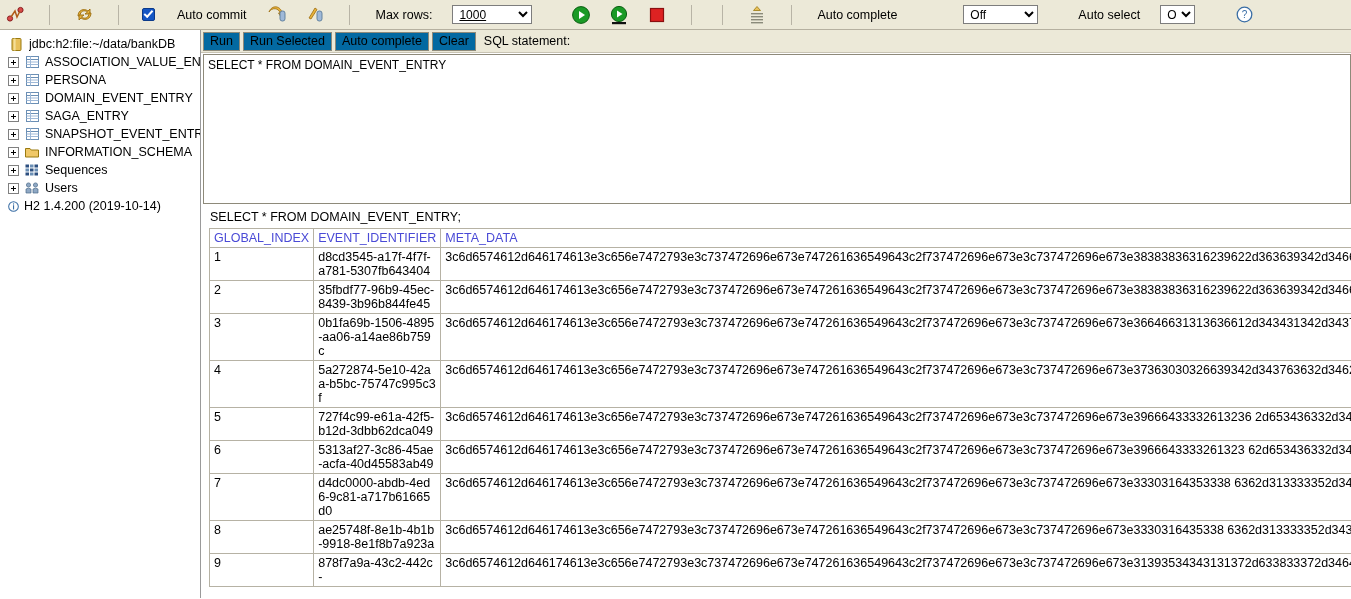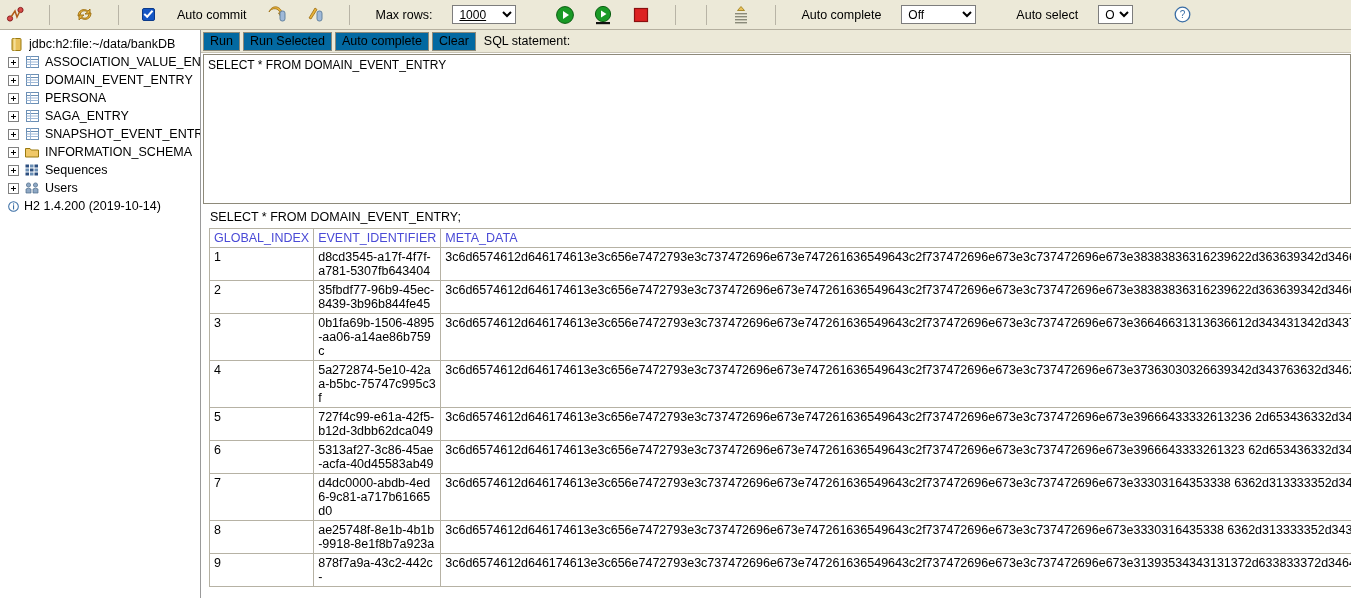--- a/index.html
+++ b/index.html
@@ -61,22 +61,22 @@
     transform: rotate(42deg) translate(-1px,-1px);
   }
   select.combo {
     font-family: "Liberation Sans", sans-serif;
     font-size: 12px;
     height: 19px;
     border: 1px solid #7d7d7d;
     background: #fff;
     padding: 0 2px;
   }
-  #maxrows-select { width: 64px; text-decoration: underline; }
-  #autocomplete-select { width: 75px; }
+  #maxrows-select { width: 80px; text-decoration: underline; }
+  #autocomplete-select { width: 75px; margin-left: 46px; }
   #autoselect-select { width: 35px; }
 
   
   #main {
     display: flex;
     height: 568px;
     width: 1351px;
   }
   #sidebar {
     width: 201px;
@@ -352,35 +352,35 @@
       <span class="expander"></span>
       <span class="t-icon">
         <svg width="13" height="12" viewBox="0 0 13 12">
           <rect x="0.5" y="0.5" width="12" height="11" fill="#ffffff" stroke="#6b8fb5" stroke-width="1"></rect>
           <line x1="0.5" y1="3.5" x2="12.5" y2="3.5" stroke="#6b8fb5"></line>
           <line x1="0.5" y1="6" x2="12.5" y2="6" stroke="#9fb9d8"></line>
           <line x1="0.5" y1="8.5" x2="12.5" y2="8.5" stroke="#9fb9d8"></line>
           <line x1="4.5" y1="0.5" x2="4.5" y2="11.5" stroke="#9fb9d8"></line>
         </svg>
       </span>
-      <span class="tree-label">DOMAIN_EVENT_ENTRY</span>
+      <span class="tree-label">PERSONA</span>
     </div>
 
     <div class="tree-row" style="padding-left:4px">
       <span class="expander"></span>
       <span class="t-icon">
         <svg width="13" height="12" viewBox="0 0 13 12">
           <rect x="0.5" y="0.5" width="12" height="11" fill="#ffffff" stroke="#6b8fb5" stroke-width="1"></rect>
           <line x1="0.5" y1="3.5" x2="12.5" y2="3.5" stroke="#6b8fb5"></line>
           <line x1="0.5" y1="6" x2="12.5" y2="6" stroke="#9fb9d8"></line>
           <line x1="0.5" y1="8.5" x2="12.5" y2="8.5" stroke="#9fb9d8"></line>
           <line x1="4.5" y1="0.5" x2="4.5" y2="11.5" stroke="#9fb9d8"></line>
         </svg>
       </span>
-      <span class="tree-label">PERSONA</span>
+      <span class="tree-label">DOMAIN_EVENT_ENTRY</span>
     </div>
 
     <div class="tree-row" style="padding-left:4px">
       <span class="expander"></span>
       <span class="t-icon">
         <svg width="13" height="12" viewBox="0 0 13 12">
           <rect x="0.5" y="0.5" width="12" height="11" fill="#ffffff" stroke="#6b8fb5" stroke-width="1"></rect>
           <line x1="0.5" y1="3.5" x2="12.5" y2="3.5" stroke="#6b8fb5"></line>
           <line x1="0.5" y1="6" x2="12.5" y2="6" stroke="#9fb9d8"></line>
           <line x1="0.5" y1="8.5" x2="12.5" y2="8.5" stroke="#9fb9d8"></line>

